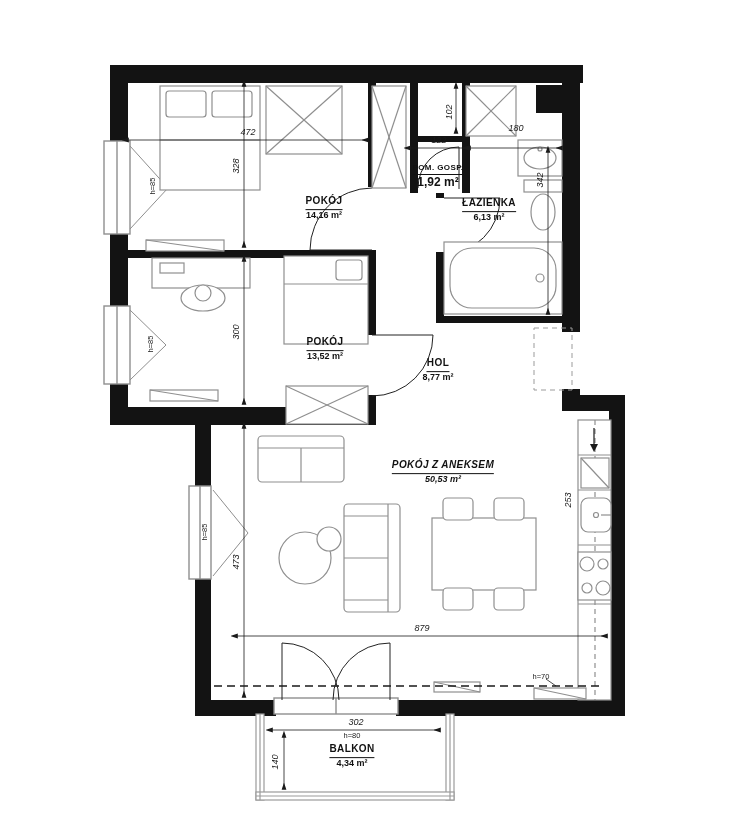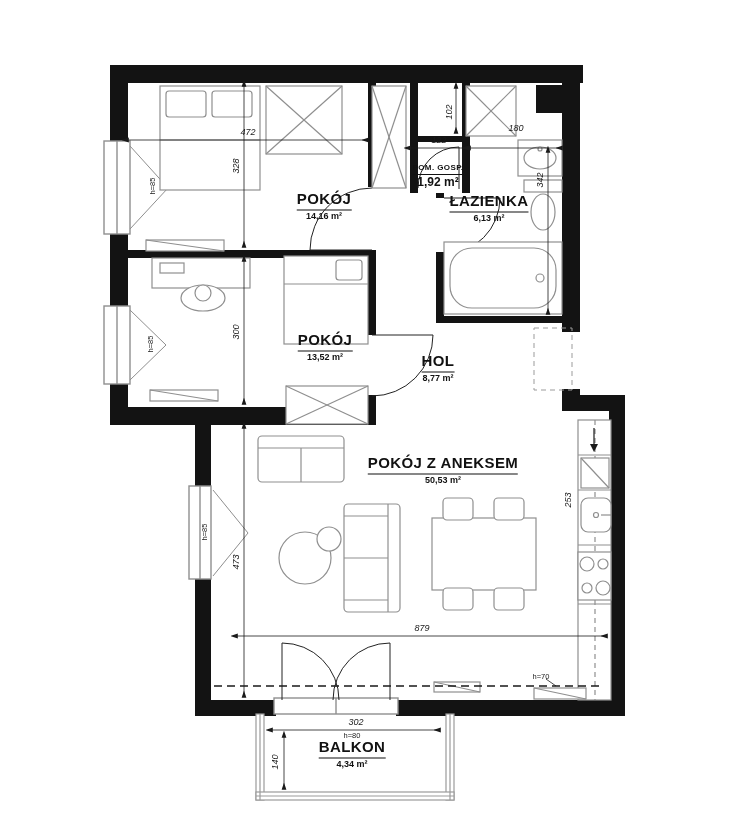--- a/index.html
+++ b/index.html
@@ -1,21 +1,21 @@
 <!DOCTYPE html>
 <html><head>
 <meta charset="utf-8">
 <style>
   html,body{margin:0;padding:0;background:#fff;}
   #plan{position:relative;width:750px;height:838px;background:#ffffff;overflow:hidden;
         font-family:"Liberation Sans","DejaVu Sans",sans-serif;}
   #plan svg{position:absolute;left:0;top:0;}
   .lbl{position:absolute;transform:translate(-50%,-50%);text-align:center;color:#111;
        white-space:nowrap;line-height:1.25;z-index:5;}
-  .lbl .nm{display:inline-block;font-weight:bold;font-size:15px;letter-spacing:.4px;
+  .lbl .nm{display:inline-block;font-weight:bold;font-size:10px;letter-spacing:.4px;
        border-bottom:1.2px solid #111;padding-bottom:1px;}
   .lbl .ar{display:block;font-weight:bold;font-size:9px;}
   .lbl.small .nm{font-size:8px;margin-top:21px;}
   .lbl.small .ar{font-size:12px;}
   .dim{position:absolute;transform:translate(-50%,-50%);font-style:italic;font-size:9px;
        color:#1a1a1a;white-space:nowrap;z-index:4;}
   .dim.rot{transform:translate(-50%,-50%) rotate(-90deg);}
   .ann{position:absolute;transform:translate(-50%,-50%);font-size:7.5px;color:#1a1a1a;
        white-space:nowrap;z-index:4;}
   .ann.rot{transform:translate(-50%,-50%) rotate(-90deg);}
@@ -281,21 +281,21 @@
     <span class="ar">1,92 m²</span>
   </div>
   <div class="lbl" style="left:489px;top:207px;">
     <span class="nm">ŁAZIENKA</span>
     <span class="ar">6,13 m²</span>
   </div>
   <div class="lbl" style="left:438px;top:347px;margin-top:20px;">
     <span class="nm">HOL</span>
     <span class="ar">8,77 m²</span>
   </div>
-  <div class="lbl" style="left:443px;top:469px;">
+  <div class="lbl" style="left:443px;top:469px;font-style:italic;">
     <span class="nm">POKÓJ Z ANEKSEM</span>
     <span class="ar">50,53 m²</span>
   </div>
   <div class="lbl" style="left:352px;top:753px;">
     <span class="nm">BALKON</span>
     <span class="ar">4,34 m²</span>
   </div>
 
   <div class="dim" style="left:248px;top:132px;">472</div>
   <div class="dim rot" style="left:236px;top:166px;">328</div>

